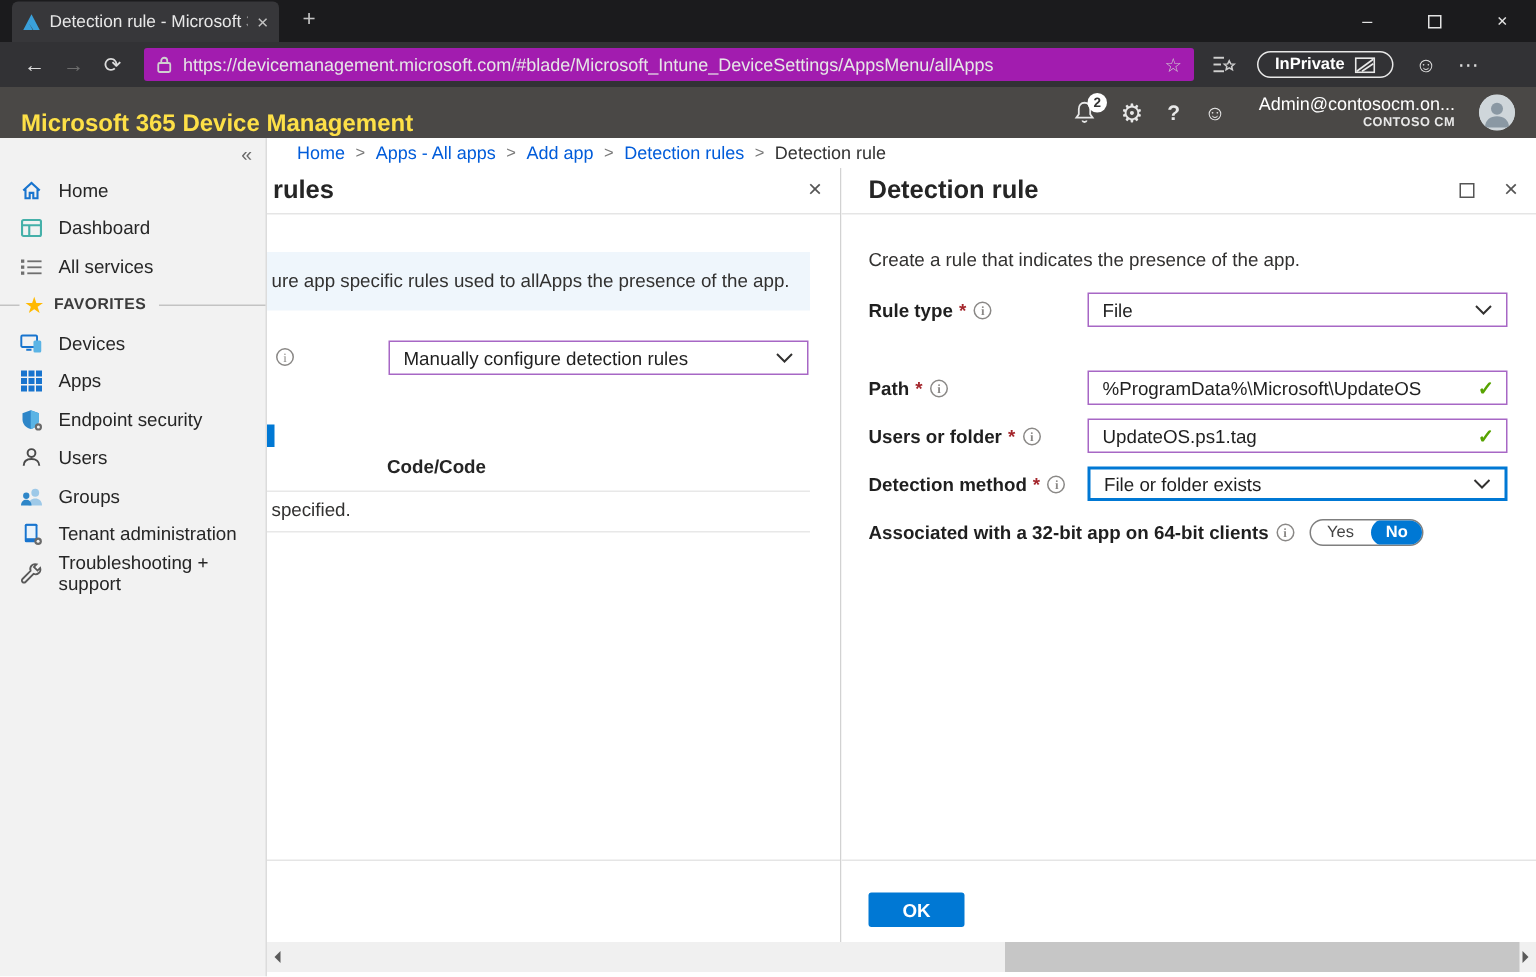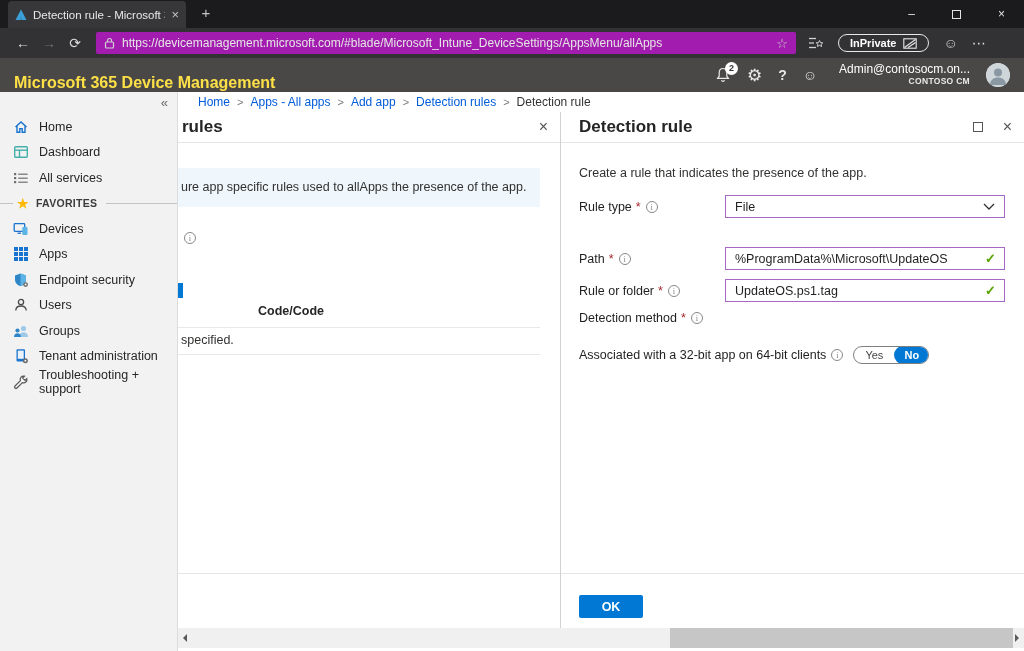--- a/index.html
+++ b/index.html
@@ -90,21 +90,21 @@
   .blue-sliver { position:absolute; top:140px; left:0; width:5px; height:15px; background:#0078d4; }
   .pathcode { position:absolute; top:161px; left:80px; font-size:12.5px; font-weight:bold; color:#252525; }
   .mid-div1 { position:absolute; top:184px; left:0; width:362px; border-top:1px solid #e8e8e8; }
   .specified { position:absolute; top:190px; left:3px; font-size:12.5px; color:#323130; }
   .mid-div2 { position:absolute; top:211px; left:0; width:362px; border-top:1px solid #e8e8e8; }
 
   
   .desc { position:absolute; top:23px; left:18px; font-size:12.5px; color:#323130; }
   .frow { position:absolute; left:18px; right:18px; display:flex; align-items:center; }
   .r1{top:52px;} .r2{top:104px;} .r3{top:136px;} .r4{top:168px;} .r5{top:203px;}
-  .flabel { width:146px; flex:none; font-size:12.5px; color:#1f1f1f; display:flex; align-items:center; }
+  .flabel { width:146px; flex:none; font-size:12.5px; color:#1f1f1f; display:flex; align-items:center;font-weight:bold; }
   .req { color:#a4262c; margin-left:4px; }
   .info-i { display:inline-flex; width:12px; height:12px; border:1px solid #8a8886; border-radius:50%;
             color:#8a8886; font-size:8.5px; font-style:normal; align-items:center; justify-content:center;
             margin-left:5px; flex:none; font-family:"Liberation Serif", serif; }
   .ctrl { position:relative; width:280px; height:23px; background:#fff; display:flex; align-items:center;
           padding:0 9px; font-size:12.5px; color:#1f1f1f; }
   .ctrl.purple { border:1.5px solid #a767c5; }
   .ctrl.blue { border:2px solid #0078d4; }
   .ctrl .val { flex:1; white-space:nowrap; overflow:hidden; }
   .chev { flex:none; margin-left:4px; }
@@ -345,20 +345,26 @@
             <span class="blade-title">rules</span>
             <span class="head-icons">
               <span class="blade-x">×</span>
             </span>
           </div>
           <div class="blade-body">
             <div class="banner">
               <span class="banner-text">ure app specific rules used to allApps the presence of the app.</span>
             </div>
             <i class="info-i mid-info">i</i>
+            <div class="ctrl purple dd-mid">
+              <span class="val">Manually configure detection rules</span>
+              <svg class="chev" width="12" height="7" viewBox="0 0 12 7">
+                <path d="M1 1 l5 5 5-5" fill="none" stroke="#323130" stroke-width="1.3"></path>
+              </svg>
+            </div>
             <div class="blue-sliver"></div>
             <span class="pathcode">Code/Code</span>
             <div class="mid-div1"></div>
             <span class="specified">specified.</span>
             <div class="mid-div2"></div>
             <div class="footline"></div>
           </div>
         </div>
 
         <div class="vdivider"></div>
@@ -396,36 +402,42 @@
                 <i class="info-i">i</i>
               </span>
               <div class="ctrl purple">
                 <span class="val">%ProgramData%\Microsoft\UpdateOS</span>
                 <span class="ok-check">✓</span>
               </div>
             </div>
 
             <div class="frow r3">
               <span class="flabel">
-                <span>Rule or folder</span>
+                <span>Users or folder</span>
                 <span class="req">*</span>
                 <i class="info-i">i</i>
               </span>
               <div class="ctrl purple">
                 <span class="val">UpdateOS.ps1.tag</span>
                 <span class="ok-check">✓</span>
               </div>
             </div>
 
             <div class="frow r4">
               <span class="flabel">
                 <span>Detection method</span>
                 <span class="req">*</span>
                 <i class="info-i">i</i>
               </span>
+              <div class="ctrl blue">
+                <span class="val">File or folder exists</span>
+                <svg class="chev" width="12" height="7" viewBox="0 0 12 7">
+                  <path d="M1 1 l5 5 5-5" fill="none" stroke="#323130" stroke-width="1.3"></path>
+                </svg>
+              </div>
             </div>
 
             <div class="frow r5">
               <span class="flabel" style="width:auto;">
                 <span>Associated with a 32-bit app on 64-bit clients</span>
                 <i class="info-i">i</i>
               </span>
               <div class="toggle">
                 <span class="tg-yes">Yes</span>
                 <span class="tg-no">No</span>

